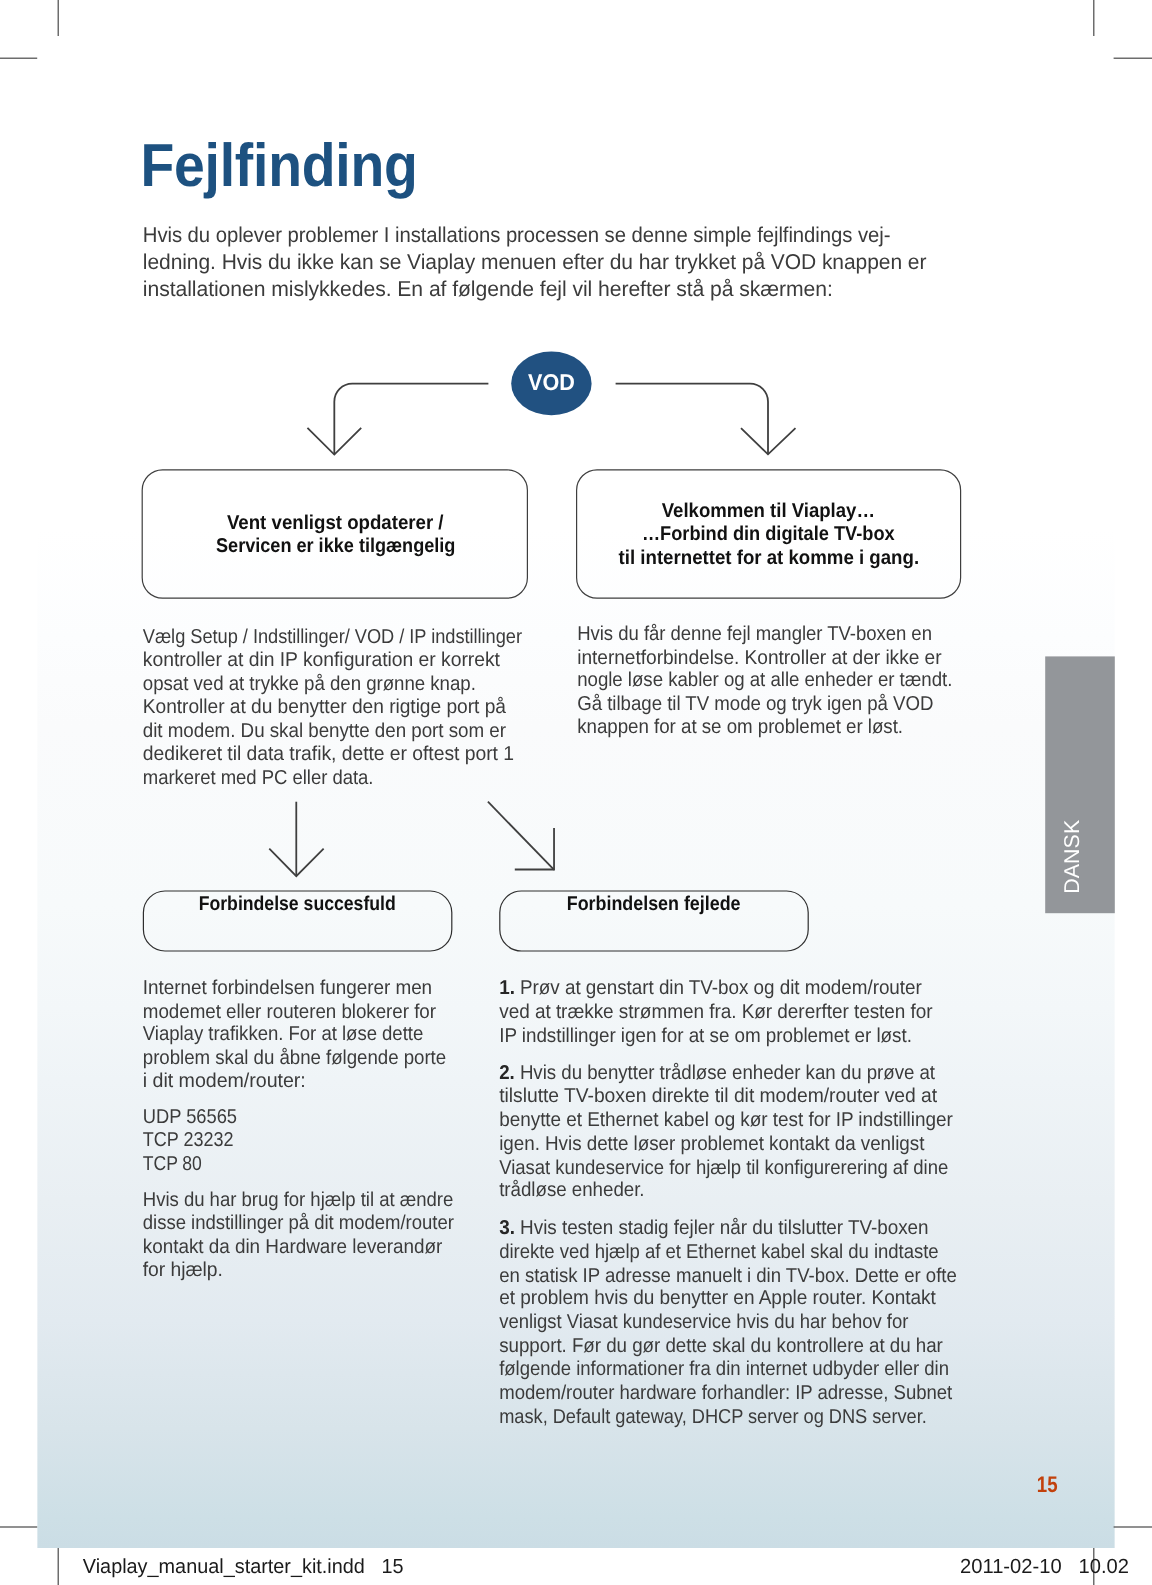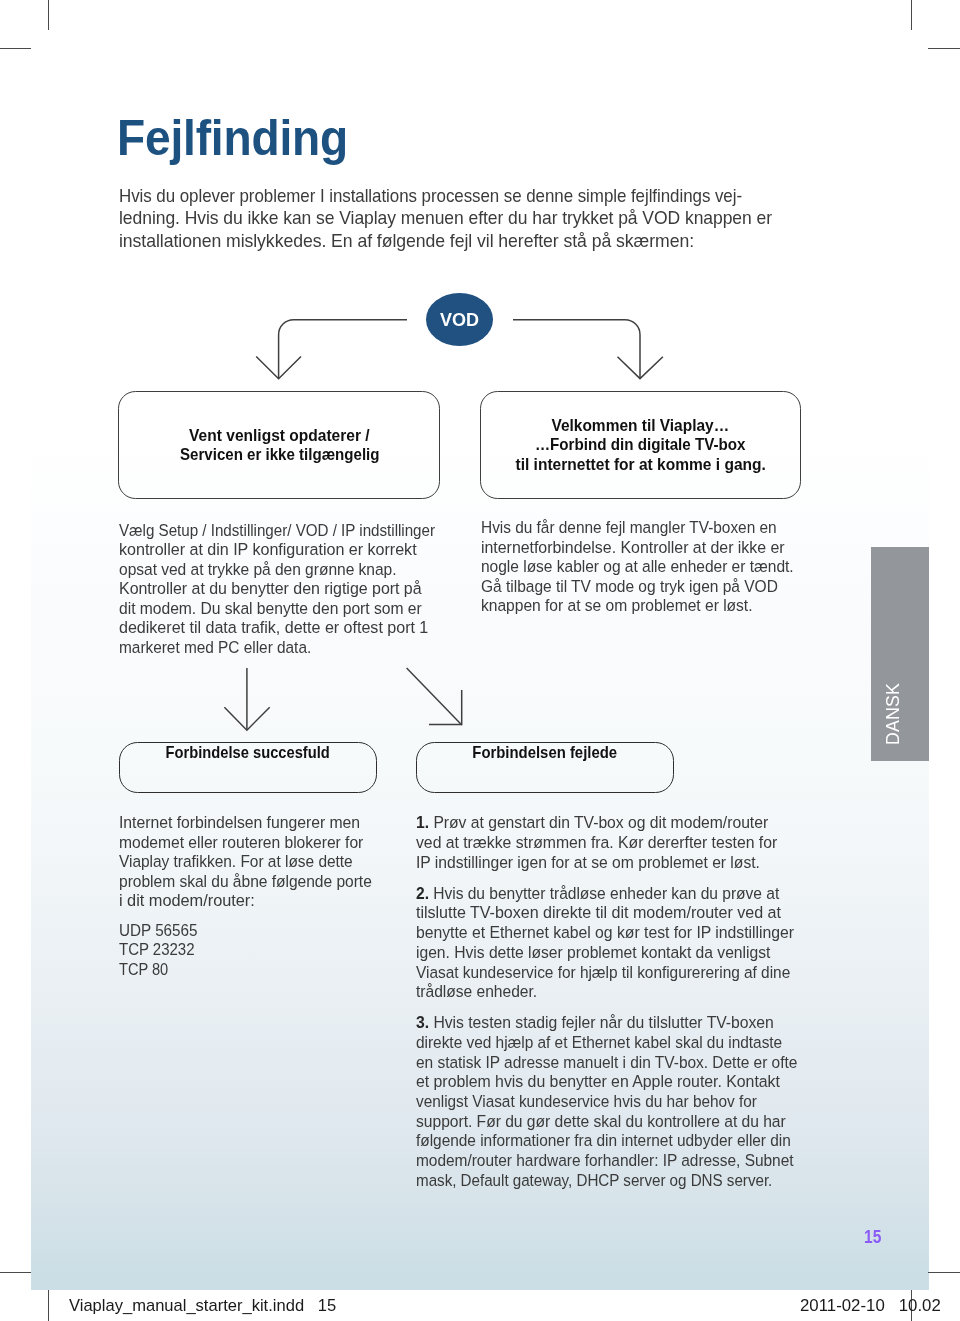--- a/index.html
+++ b/index.html
@@ -59,21 +59,21 @@
 
   
   .sidetab{position:absolute;left:871px;top:546.8px;width:58px;height:214.7px;background:#93969a;}
   .sidetab span{position:absolute;left:21.8px;top:167.5px;width:0;height:0;
                 display:flex;align-items:center;justify-content:center;
                 transform:rotate(-90deg);
                 color:#ffffff;font-size:17.8px;letter-spacing:0.1px;white-space:nowrap;}
 
   
   .pagenum{position:absolute;left:864.4px;top:1226px;
-           font-size:18.8px;font-weight:bold;color:#8b5cf6;white-space:nowrap;}
+           font-size:18.8px;font-weight:bold;color:#c2410c;white-space:nowrap;}
 
   
   .footer{position:absolute;top:1296px;font-size:17px;color:#1a1a1a;white-space:pre;}
   #footer-left{left:68.7px;}
   #footer-right{left:800.4px;}
 </style>
 </head>
 <body>
 
 <div class="page">
@@ -164,20 +164,26 @@
       <div><span class="fit" style="transform: scaleX(0.928398);">problem skal du åbne følgende porte</span></div>
       <div><span class="fit" style="transform: scaleX(0.974678);">i dit modem/router:</span></div>
     </div>
   <div class="gap"></div>
   <div class="para">
       <div><span class="fit" style="transform: scaleX(0.910805);">UDP 56565</span></div>
       <div><span class="fit" style="transform: scaleX(0.895312);">TCP 23232</span></div>
       <div><span class="fit" style="transform: scaleX(0.872002);">TCP 80</span></div>
     </div>
   <div class="gap"></div>
+  <div class="para">
+      <div><span class="fit" style="transform: scaleX(0.92223);">Hvis du har brug for hjælp til at ændre</span></div>
+      <div><span class="fit" style="transform: scaleX(0.920935);">disse indstillinger på dit modem/router</span></div>
+      <div><span class="fit" style="transform: scaleX(0.939173);">kontakt da din Hardware leverandør</span></div>
+      <div><span class="fit" style="transform: scaleX(0.957559);">for hjælp.</span></div>
+    </div>
 </div>
 
 <div class="col" id="col-b2">
   <div class="para">
       <div><span class="fit" style="transform: scaleX(0.936553);"><span class="num">1.</span> Prøv at genstart din TV-box og dit modem/router</span></div>
       <div><span class="fit" style="transform: scaleX(0.941621);">ved at trække strømmen fra. Kør dererfter testen for</span></div>
       <div><span class="fit" style="transform: scaleX(0.935902);">IP indstillinger igen for at se om problemet er løst.</span></div>
     </div>
   <div class="gap"></div>
   <div class="para">

